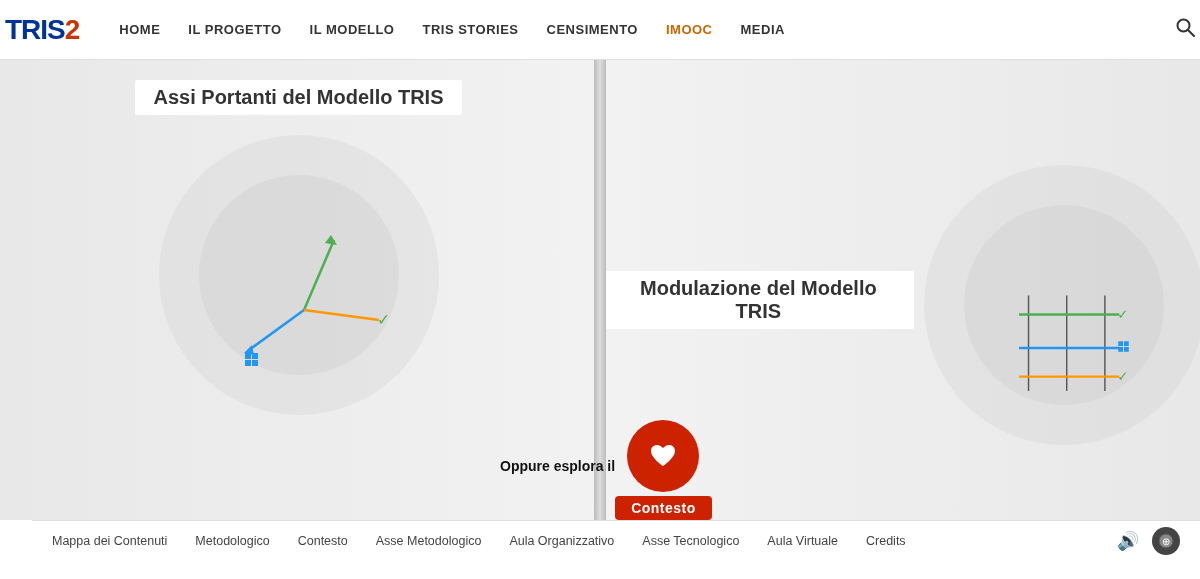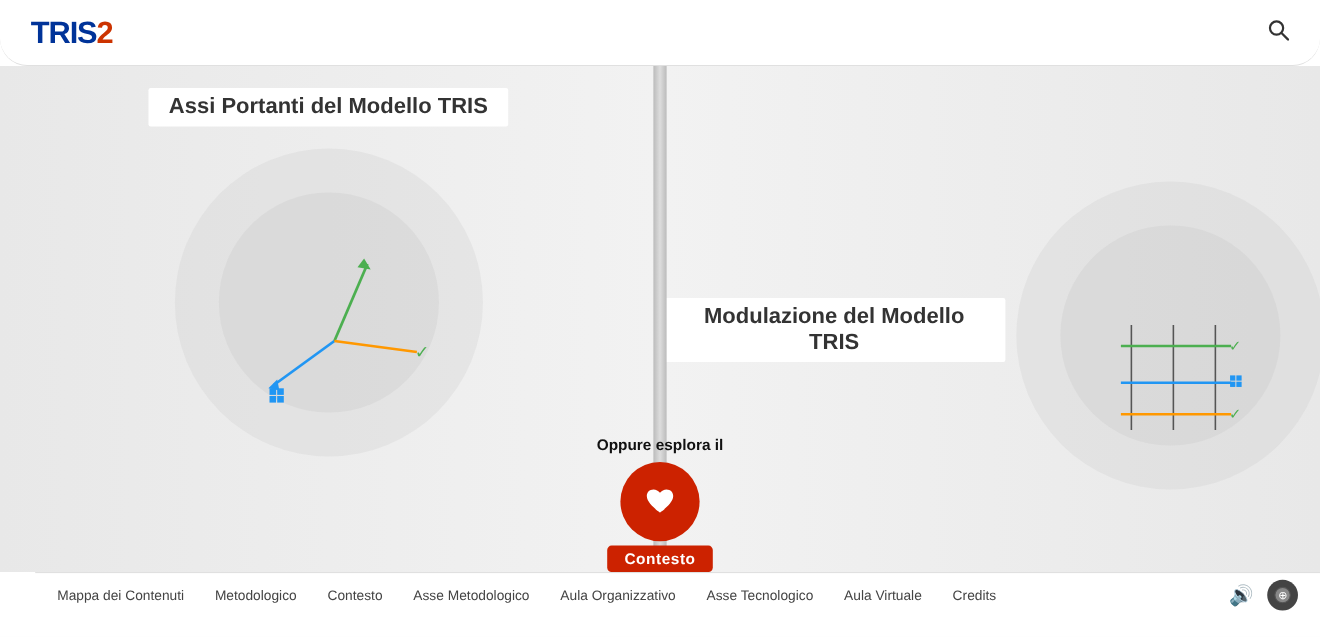--- a/index.html
+++ b/index.html
@@ -4,23 +4,22 @@
   <style>
     * { box-sizing: border-box; margin: 0; padding: 0; }
     body { font-family: Arial, sans-serif; background: #fff; width: 1200px; height: 579px; overflow: hidden; }
 
     
     .header {
       display: flex;
       align-items: center;
       height: 60px;
       border-bottom: 1px solid #e0e0e0;
-      padding: 0 28px;
+      padding: 0 5px;
       background: #fff;
-      border-radius: 25px;
     }
     .logo {
       font-size: 28px;
       font-weight: 900;
       letter-spacing: -1px;
       margin-right: 40px;
       flex-shrink: 0;
     }
     .logo-tris { color: #003399; }
     .logo-2 { color: #cc3300; }
@@ -127,21 +126,20 @@
       width: 100%; height: 100%;
     }
 
     
     .bottom-center {
       position: absolute;
       bottom: 0;
       left: 50%;
       transform: translateX(-50%);
       display: flex;
-      flex-direction: column;
       align-items: center;
       z-index: 10;
       width: 200px;
     }
 
     .oppure-text {
       font-size: 14px;
       font-weight: 700;
       color: #111;
       margin-bottom: 8px;
@@ -231,20 +229,29 @@
       z-index: 5;
     }
   </style>
 </head>
 <body>
 
 <header class="header">
   <div class="logo">
     <span class="logo-tris">TRIS</span><span class="logo-2">2</span>
   </div>
+  <nav class="nav">
+    <a class="nav-item">HOME</a>
+    <a class="nav-item">IL PROGETTO</a>
+    <a class="nav-item">IL MODELLO</a>
+    <a class="nav-item">TRIS STORIES</a>
+    <a class="nav-item">CENSIMENTO</a>
+    <a class="nav-item active">IMOOC</a>
+    <a class="nav-item">MEDIA</a>
+  </nav>
   <div class="search-icon-btn">
     <svg width="20" height="20" viewBox="0 0 20 20" fill="none">
       <circle cx="8.5" cy="8.5" r="6" stroke="#333" stroke-width="2"></circle>
       <line x1="13" y1="13" x2="19" y2="19" stroke="#333" stroke-width="2" stroke-linecap="round"></line>
     </svg>
   </div>
 </header>
 
 <main class="main-content">
 

